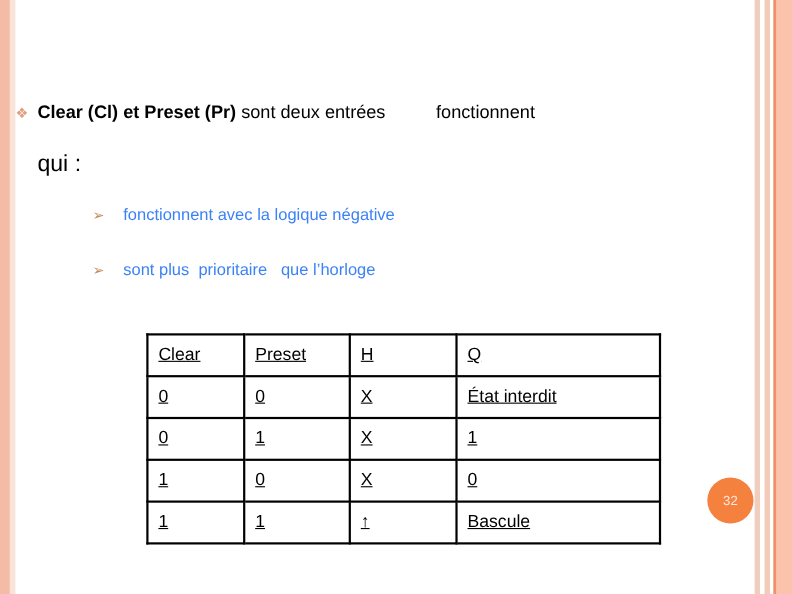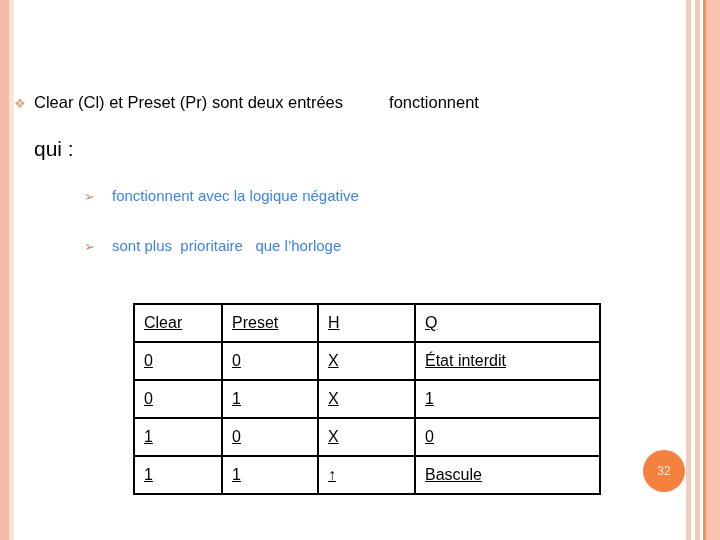--- a/index.html
+++ b/index.html
@@ -64,21 +64,21 @@
     width: 20px;
     flex: 0 0 20px;
     text-align: left;
   }
   .l1-text {
     font-size: 16.5px;
     color: #000000;
     line-height: 1.25;
     white-space: nowrap;
   }
-  .l1-text b { font-weight: normal; }
+  .l1-text b { font-weight: bold; }
   .spacer-gap { display: inline-block; width: 46px; }
 
   #qui {
     position: absolute;
     left: 34px;
     top: 137px;
     font-size: 21px;
     color: #000;
   }
 
@@ -126,21 +126,21 @@
   #truth-table col.c0 { width: 88px; }
   #truth-table col.c1 { width: 96px; }
   #truth-table col.c2 { width: 97px; }
   #truth-table col.c3 { width: 185px; }
   .arrow-cell { font-size: 19px; }
 
   
   #page-badge {
     position: absolute;
     left: 643px;
-    top: 450px;
+    top: 434px;
     width: 42px;
     height: 42px;
     border-radius: 50%;
     background: #f5813f;
     color: #fde8dc;
     font-size: 12px;
     display: flex;
     align-items: center;
     justify-content: center;
   }

